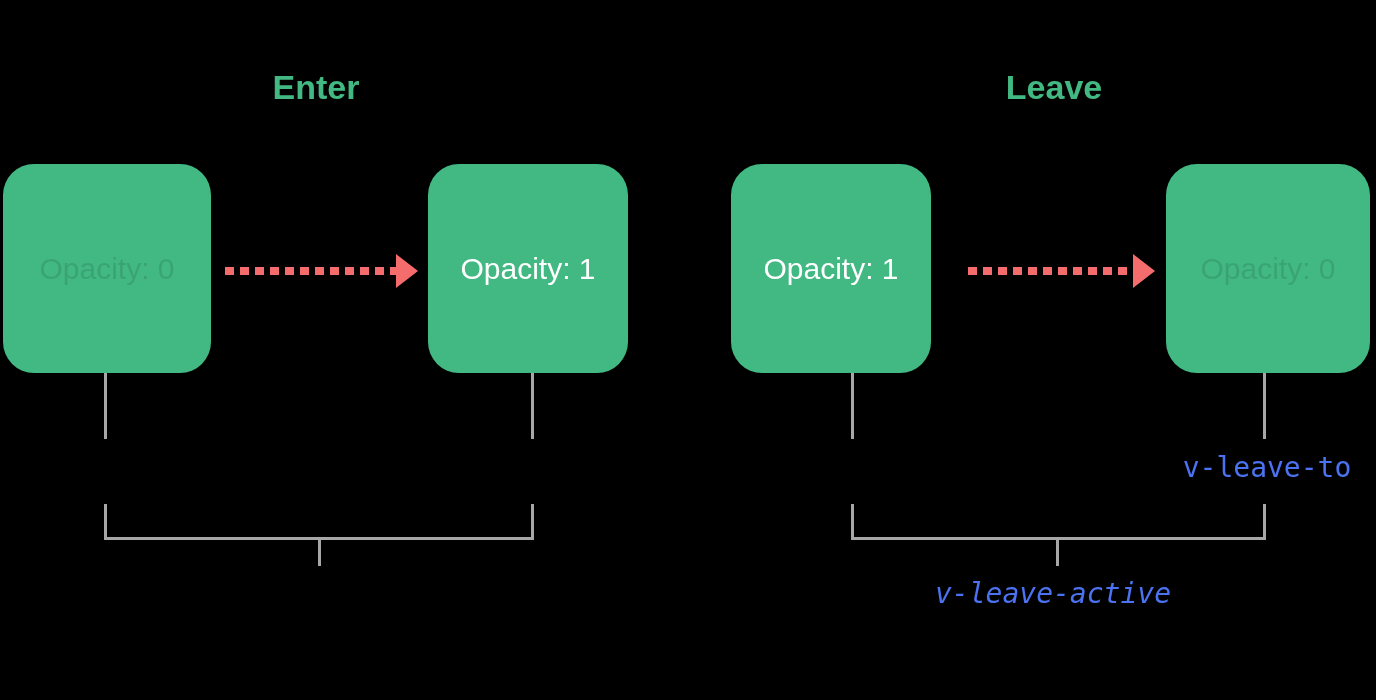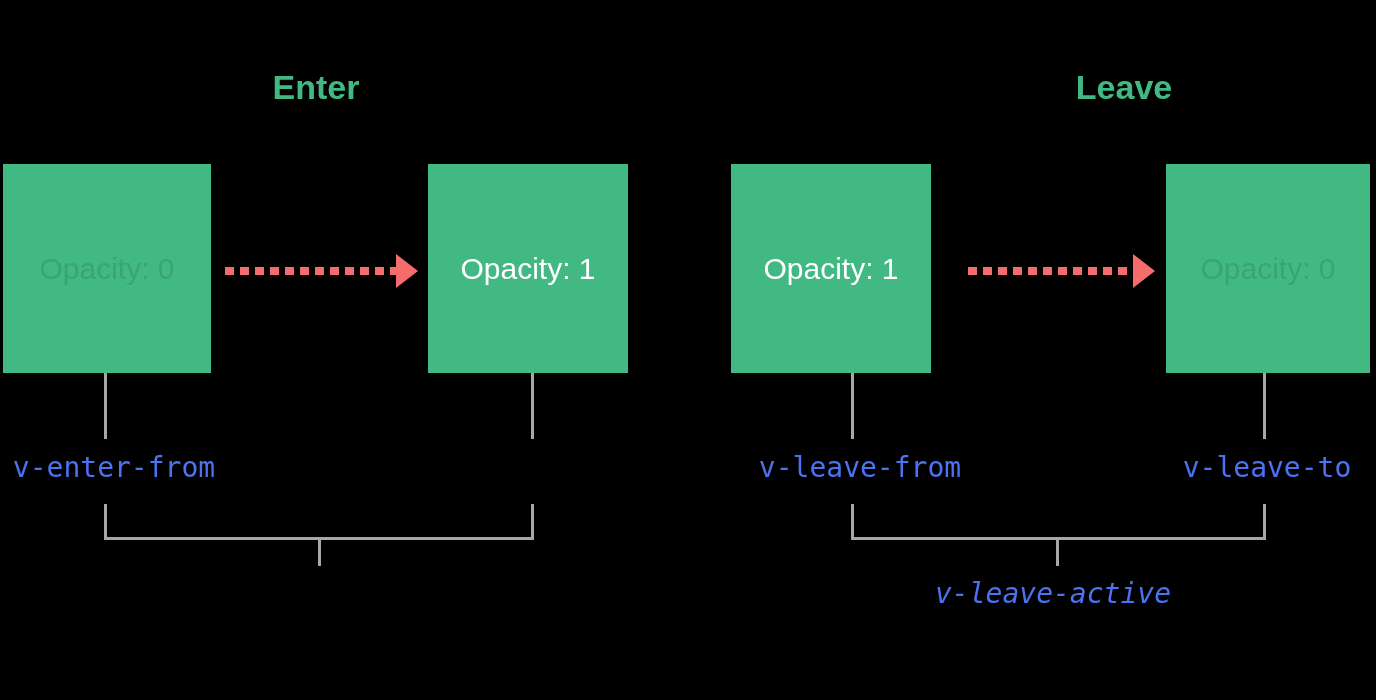--- a/index.html
+++ b/index.html
@@ -19,31 +19,32 @@
   .section-title {
     position: absolute;
     top: 68px;
     transform: translateX(-50%);
     font-size: 34px;
     font-weight: 700;
     color: var(--green, #42b883);
     white-space: nowrap;
   }
   .enter-title { left: 316px; }
-  .leave-title { left: 1124px; }
+  .leave-title { left: 1054px; }
 
   
   .state-box {
     position: absolute;
     top: 164px;
     height: 209px;
     background: var(--green, #42b883);
     display: flex;
     align-items: center;
     justify-content: center;
+    border-radius: 31px;
   }
   .box1 { left: 3px;    width: 208px; }
   .box2 { left: 428px;  width: 200px; }
   .box3 { left: 731px;  width: 200px; }
   .box4 { left: 1166px; width: 204px; }
   .box-text {
     font-size: 30px;
     color: #ffffff;
     white-space: nowrap;
   }
@@ -128,21 +129,20 @@
   <div class="dash-line dash1"></div>
   <div class="arrow-head head1"></div>
 
   <div class="state-box box2">
     <span class="box-text">Opacity: 1</span>
   </div>
 
   <div class="vline conn conn1"></div>
   <div class="vline conn conn2"></div>
 
-  <div class="class-label row-labels from1">v-enter-from</div>
 
   <div class="vline bracket-v bv1"></div>
   <div class="vline bracket-v bv2"></div>
   <div class="hline bracket-h bh1"></div>
   <div class="vline stem stem1"></div>
 
 
   <div class="section-title leave-title">Leave</div>
 
   <div class="state-box box3">
@@ -152,21 +152,20 @@
   <div class="dash-line dash2"></div>
   <div class="arrow-head head2"></div>
 
   <div class="state-box box4">
     <span class="box-text faint">Opacity: 0</span>
   </div>
 
   <div class="vline conn conn3"></div>
   <div class="vline conn conn4"></div>
 
-  <div class="class-label row-labels from2">v-leave-from</div>
   <div class="class-label row-labels to2">v-leave-to</div>
 
   <div class="vline bracket-v bv3"></div>
   <div class="vline bracket-v bv4"></div>
   <div class="hline bracket-h bh2"></div>
   <div class="vline stem stem2"></div>
 
   <div class="class-label active-label active2">v-leave-active</div>
 
 </div>

